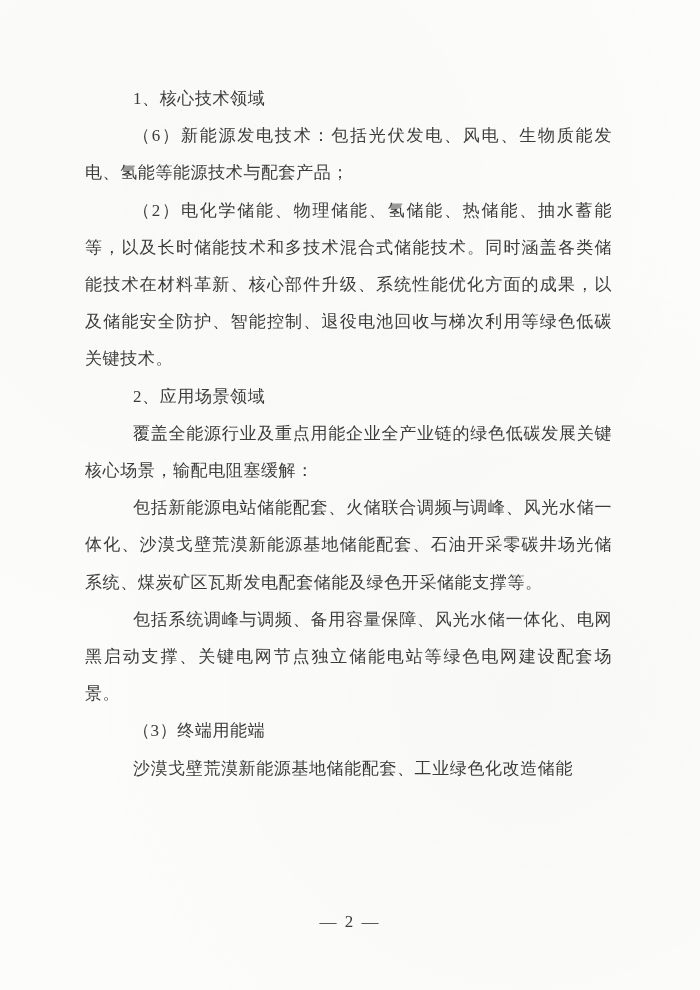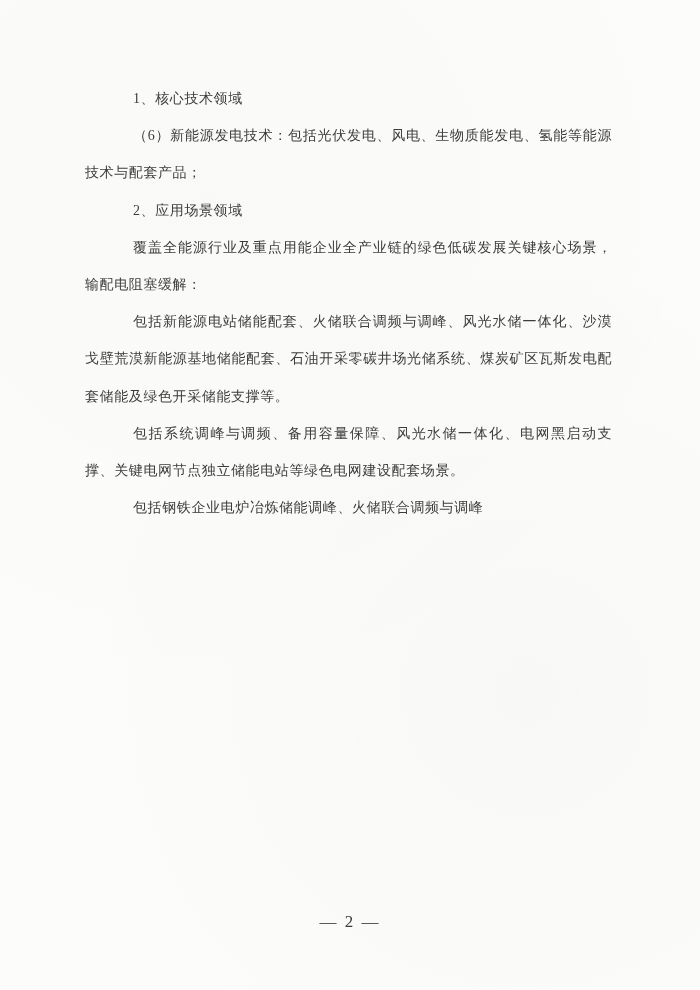--- a/index.html
+++ b/index.html
@@ -23,21 +23,21 @@
     background-image:
       radial-gradient(circle at 30% 20%, rgba(0,0,0,0.012), transparent 60%),
       radial-gradient(circle at 75% 70%, rgba(0,0,0,0.015), transparent 55%);
   }
   .content {
     position: absolute;
     top: 80px;
     left: 85px;
     width: 527px;
     color: #3c3c3c;
-    font-size: 14px;
+    font-size: 17px;
     line-height: 37.2px;
     letter-spacing: 0.6px;
   }
   .para {
     margin: 0;
     text-indent: 48px;
     text-align: justify;
     text-justify: inter-character;
   }
   .footer {
@@ -51,22 +51,24 @@
     letter-spacing: 2px;
   }
 </style>
 </head>
 <body>
 
 <div class="page">
   <div class="content">
     <p class="para">1、核心技术领域</p>
     <p class="para">（6）新能源发电技术：包括光伏发电、风电、生物质能发电、氢能等能源技术与配套产品；</p>
+    <p class="para">（2）电化学储能、物理储能、氢储能、热储能、抽水蓄能等，以及长时储能技术和多技术混合式储能技术。同时涵盖各类储能技术在材料革新、核心部件升级、系统性能优化方面的成果，以及储能安全防护、智能控制、退役电池回收与梯次利用等绿色低碳关键技术。</p>
     <p class="para">2、应用场景领域</p>
     <p class="para">覆盖全能源行业及重点用能企业全产业链的绿色低碳发展关键核心场景，输配电阻塞缓解：</p>
     <p class="para">包括新能源电站储能配套、火储联合调频与调峰、风光水储一体化、沙漠戈壁荒漠新能源基地储能配套、石油开采零碳井场光储系统、煤炭矿区瓦斯发电配套储能及绿色开采储能支撑等。</p>
     <p class="para">包括系统调峰与调频、备用容量保障、风光水储一体化、电网黑启动支撑、关键电网节点独立储能电站等绿色电网建设配套场景。</p>
-    <p class="para">包括钢铁企业电炉冶炼储能调峰、火储联合调频与调峰</p>
+    <p class="para">（3）终端用能端</p>
+    <p class="para">沙漠戈壁荒漠新能源基地储能配套、工业绿色化改造储能</p>
   </div>
   <div class="footer">
     <span>— 2 —</span>
   </div>
 </div>
 
 </body></html>

